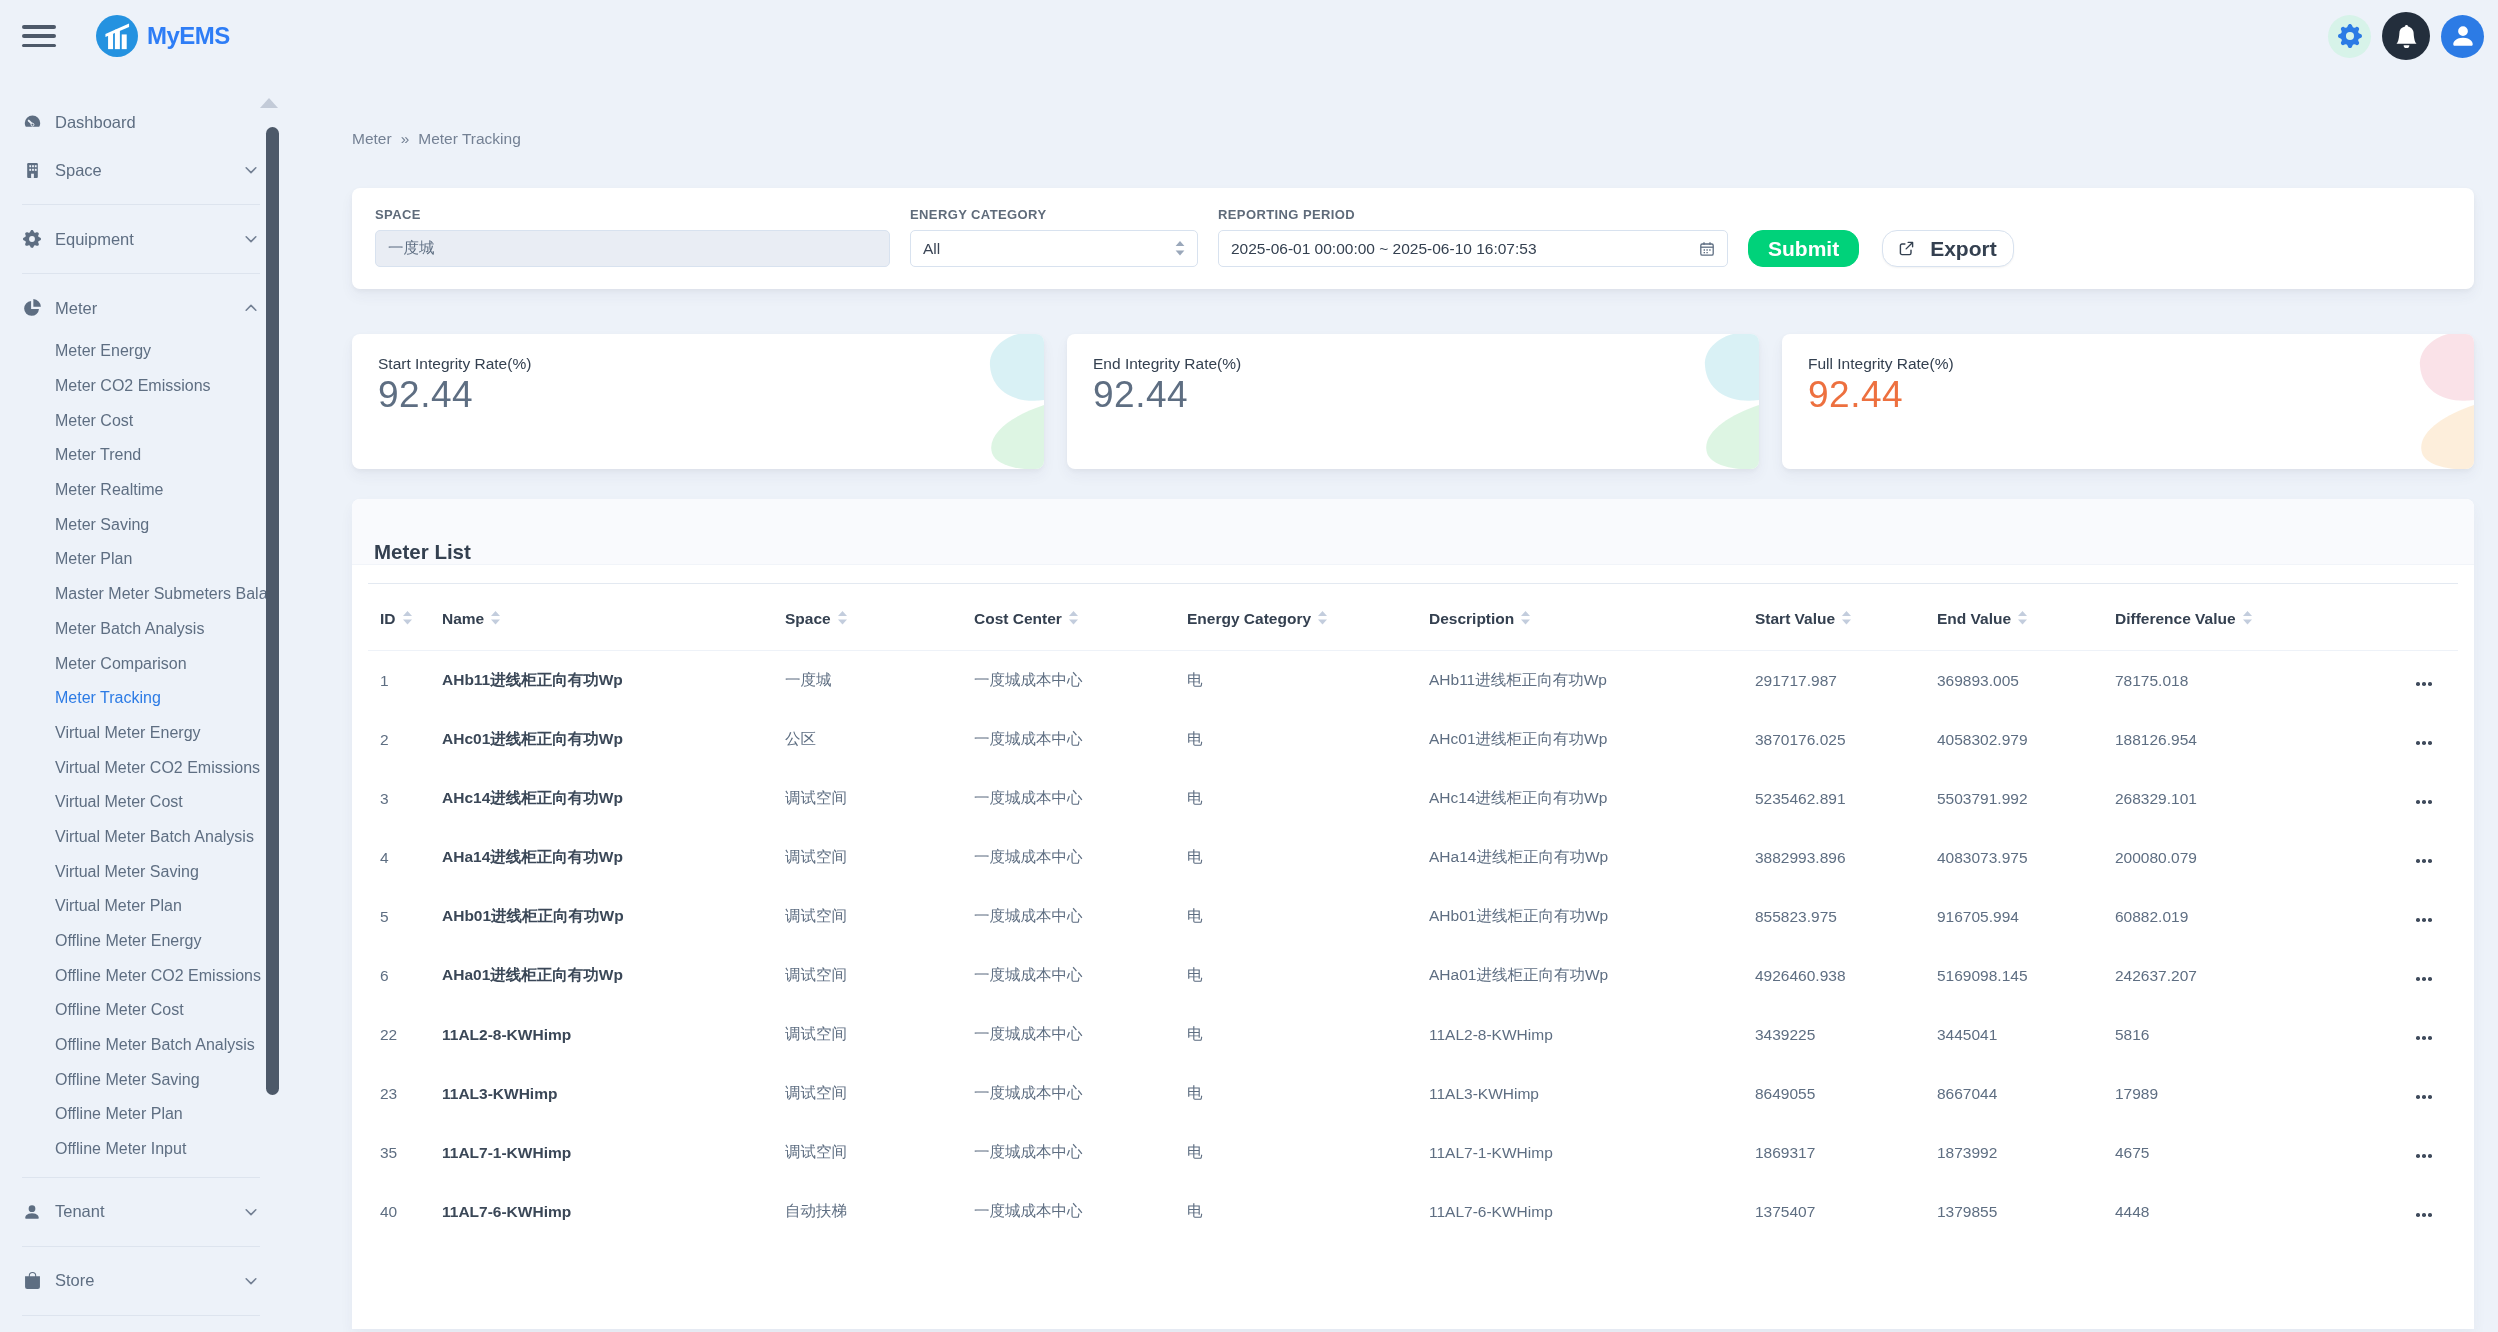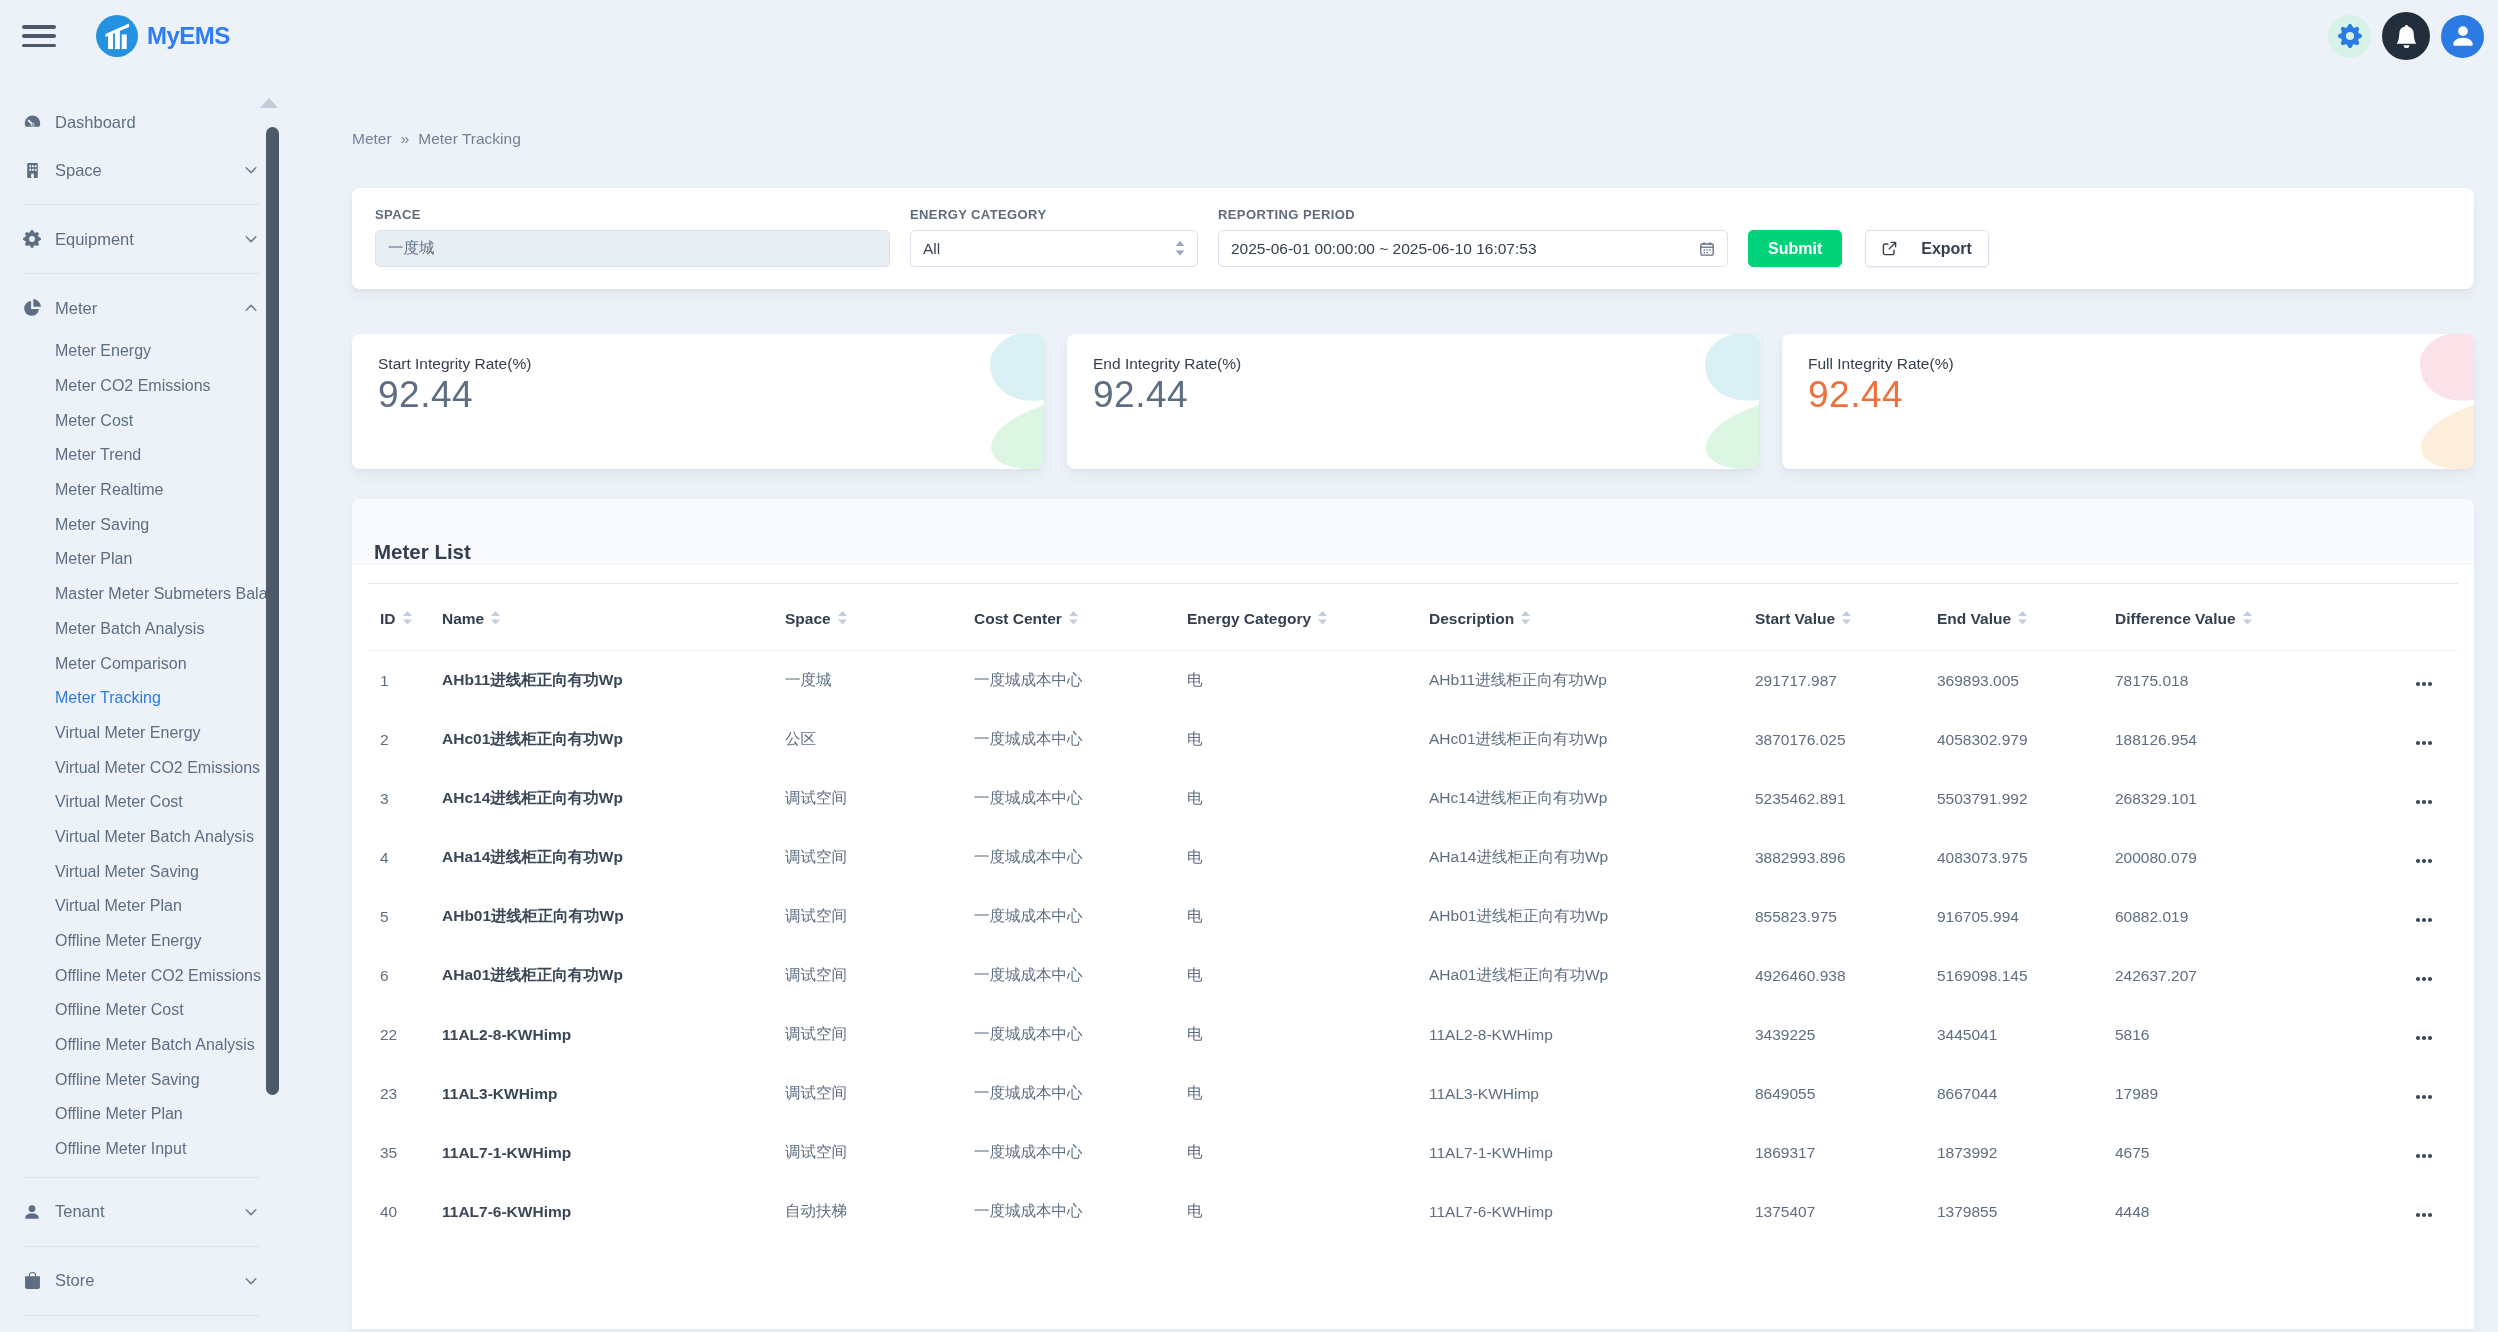--- a/index.html
+++ b/index.html
@@ -46,23 +46,23 @@
   .filter-card{margin-top:40px;background:var(--card);border-radius:8px;box-shadow:0 7px 14px rgba(59,65,94,.05),0 2px 5px rgba(0,0,0,.04);padding:19px 23px 22px;display:flex;align-items:flex-end;}
   .filter-group{display:flex;flex-direction:column;}
   .filter-group label{font-size:13px;font-weight:bold;letter-spacing:.4px;color:#5f6b7a;margin-bottom:8px;}
   .f-input{height:37px;border:1px solid var(--border);border-radius:5px;display:flex;align-items:center;padding:0 12px;font-size:15.5px;background:#fff;cursor:pointer;}
   .space-group{width:515px;}
   .space-group .f-input{background:#e9edf4;color:var(--text);}
   .energy-group{width:288px;margin-left:20px;}
   .energy-group .f-input{justify-content:space-between;color:#3a4455;font-weight:500;}
   .period-group{width:510px;margin-left:20px;}
   .period-group .f-input{justify-content:space-between;color:var(--heading);font-weight:500;}
-  .btn{height:37px;border-radius:5px;font-size:16px;font-weight:bold;cursor:pointer;display:flex;align-items:center;}
+  .btn{height:37px;border-radius:15px;font-size:21px;font-weight:bold;cursor:pointer;display:flex;align-items:center;}
   .btn-submit{margin-left:20px;padding:0 19px;background:var(--success);border:1px solid var(--success);color:#fff;}
-  .btn-export{margin-left:23px;padding:0 16px;background:#fff;border:1px solid var(--border);color:var(--heading);gap:24px;box-shadow:0 1px 2px rgba(0,0,0,.05);}
+  .btn-export{margin-left:23px;padding:0 16px;background:#fff;border:1px solid var(--border);color:var(--heading);gap:16px;box-shadow:0 1px 2px rgba(0,0,0,.05);}
 
   .stat-row{margin-top:45px;display:flex;gap:23px;}
   .stat-card{position:relative;flex:1;height:135px;background:var(--card);border-radius:8px;box-shadow:0 7px 14px rgba(59,65,94,.05),0 2px 5px rgba(0,0,0,.04);padding:21px 26px;overflow:hidden;}
   .stat-card.teal-card{--b1:#d2eff3;--b2:#d9f4e0;}
   .stat-card.orange-card{--b1:#f9dde4;--b2:#fdecd7;}
   .stat-label{position:relative;font-size:15.5px;font-weight:500;color:var(--heading);z-index:1;}
   .stat-value{position:relative;font-size:37px;font-weight:500;color:var(--text);margin-top:1px;z-index:1;letter-spacing:.5px;}
   .orange-card .stat-value{color:var(--orange);}
   .corner-deco{position:absolute;top:0;right:0;height:100%;width:210px;}
 

